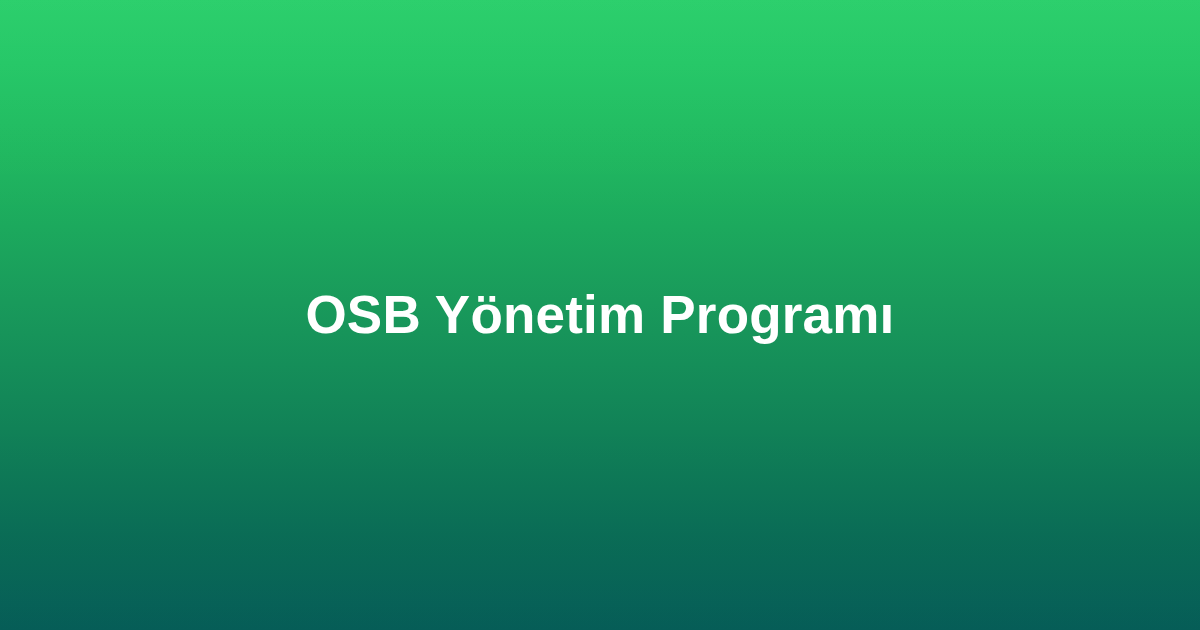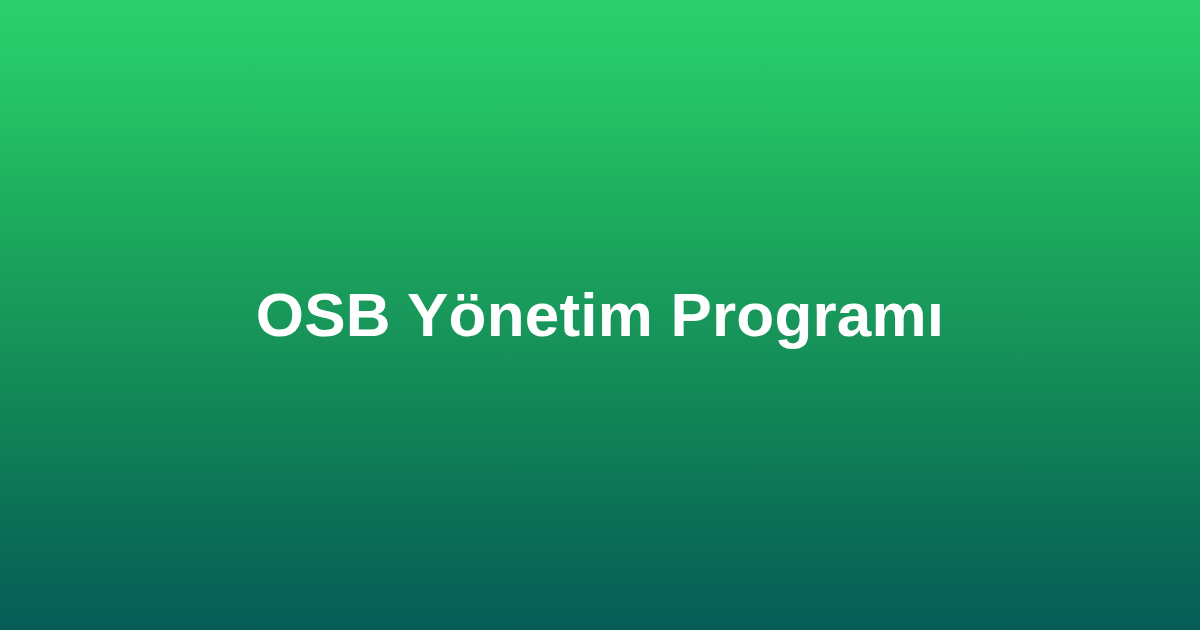--- a/index.html
+++ b/index.html
@@ -58,21 +58,21 @@
     width: 100%;
     padding: 0 60px;
     box-sizing: border-box;
     text-align: center;
   }
 
   .og-card__title {
     margin: 16px;
     color: #ffffff;
     font-family: "Liberation Sans", "DejaVu Sans", sans-serif;
-    font-size: 62px;
+    font-size: 53px;
     font-weight: 700;
     line-height: 1.12;
     letter-spacing: 0.2px;
     white-space: nowrap;
   }
 </style>
 </head>
 <body>
 
 <div class="og-card">

